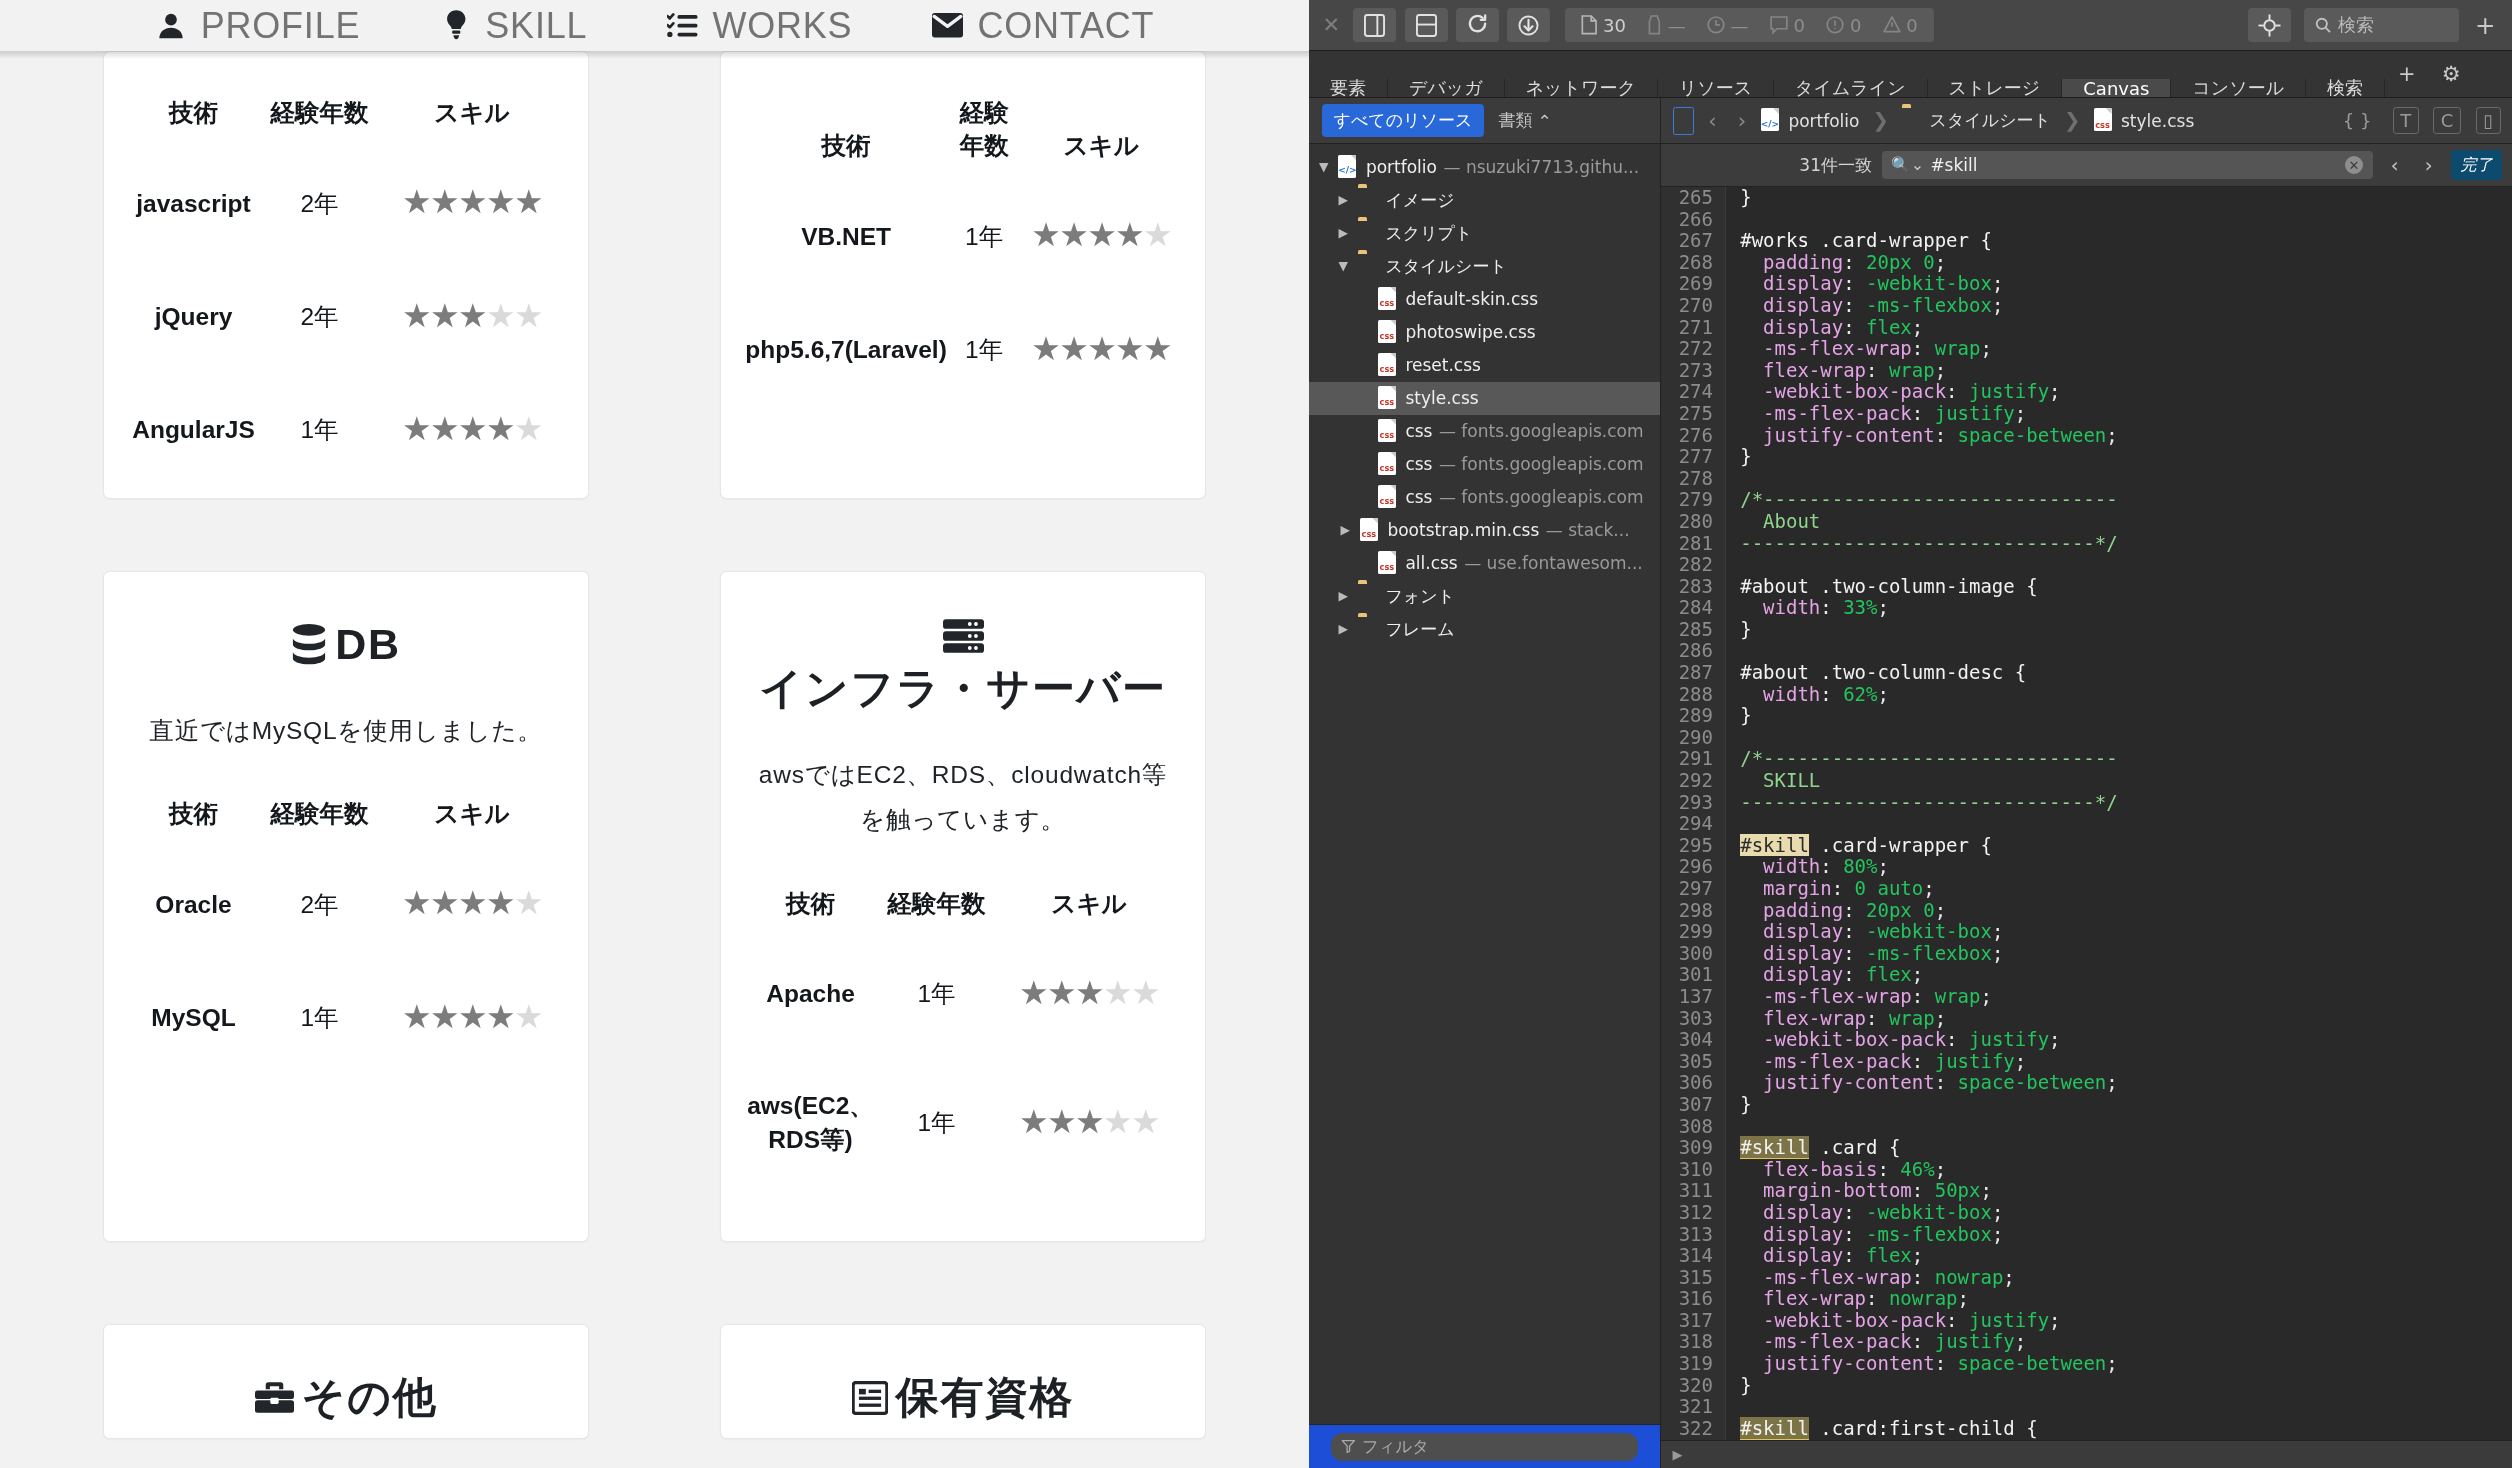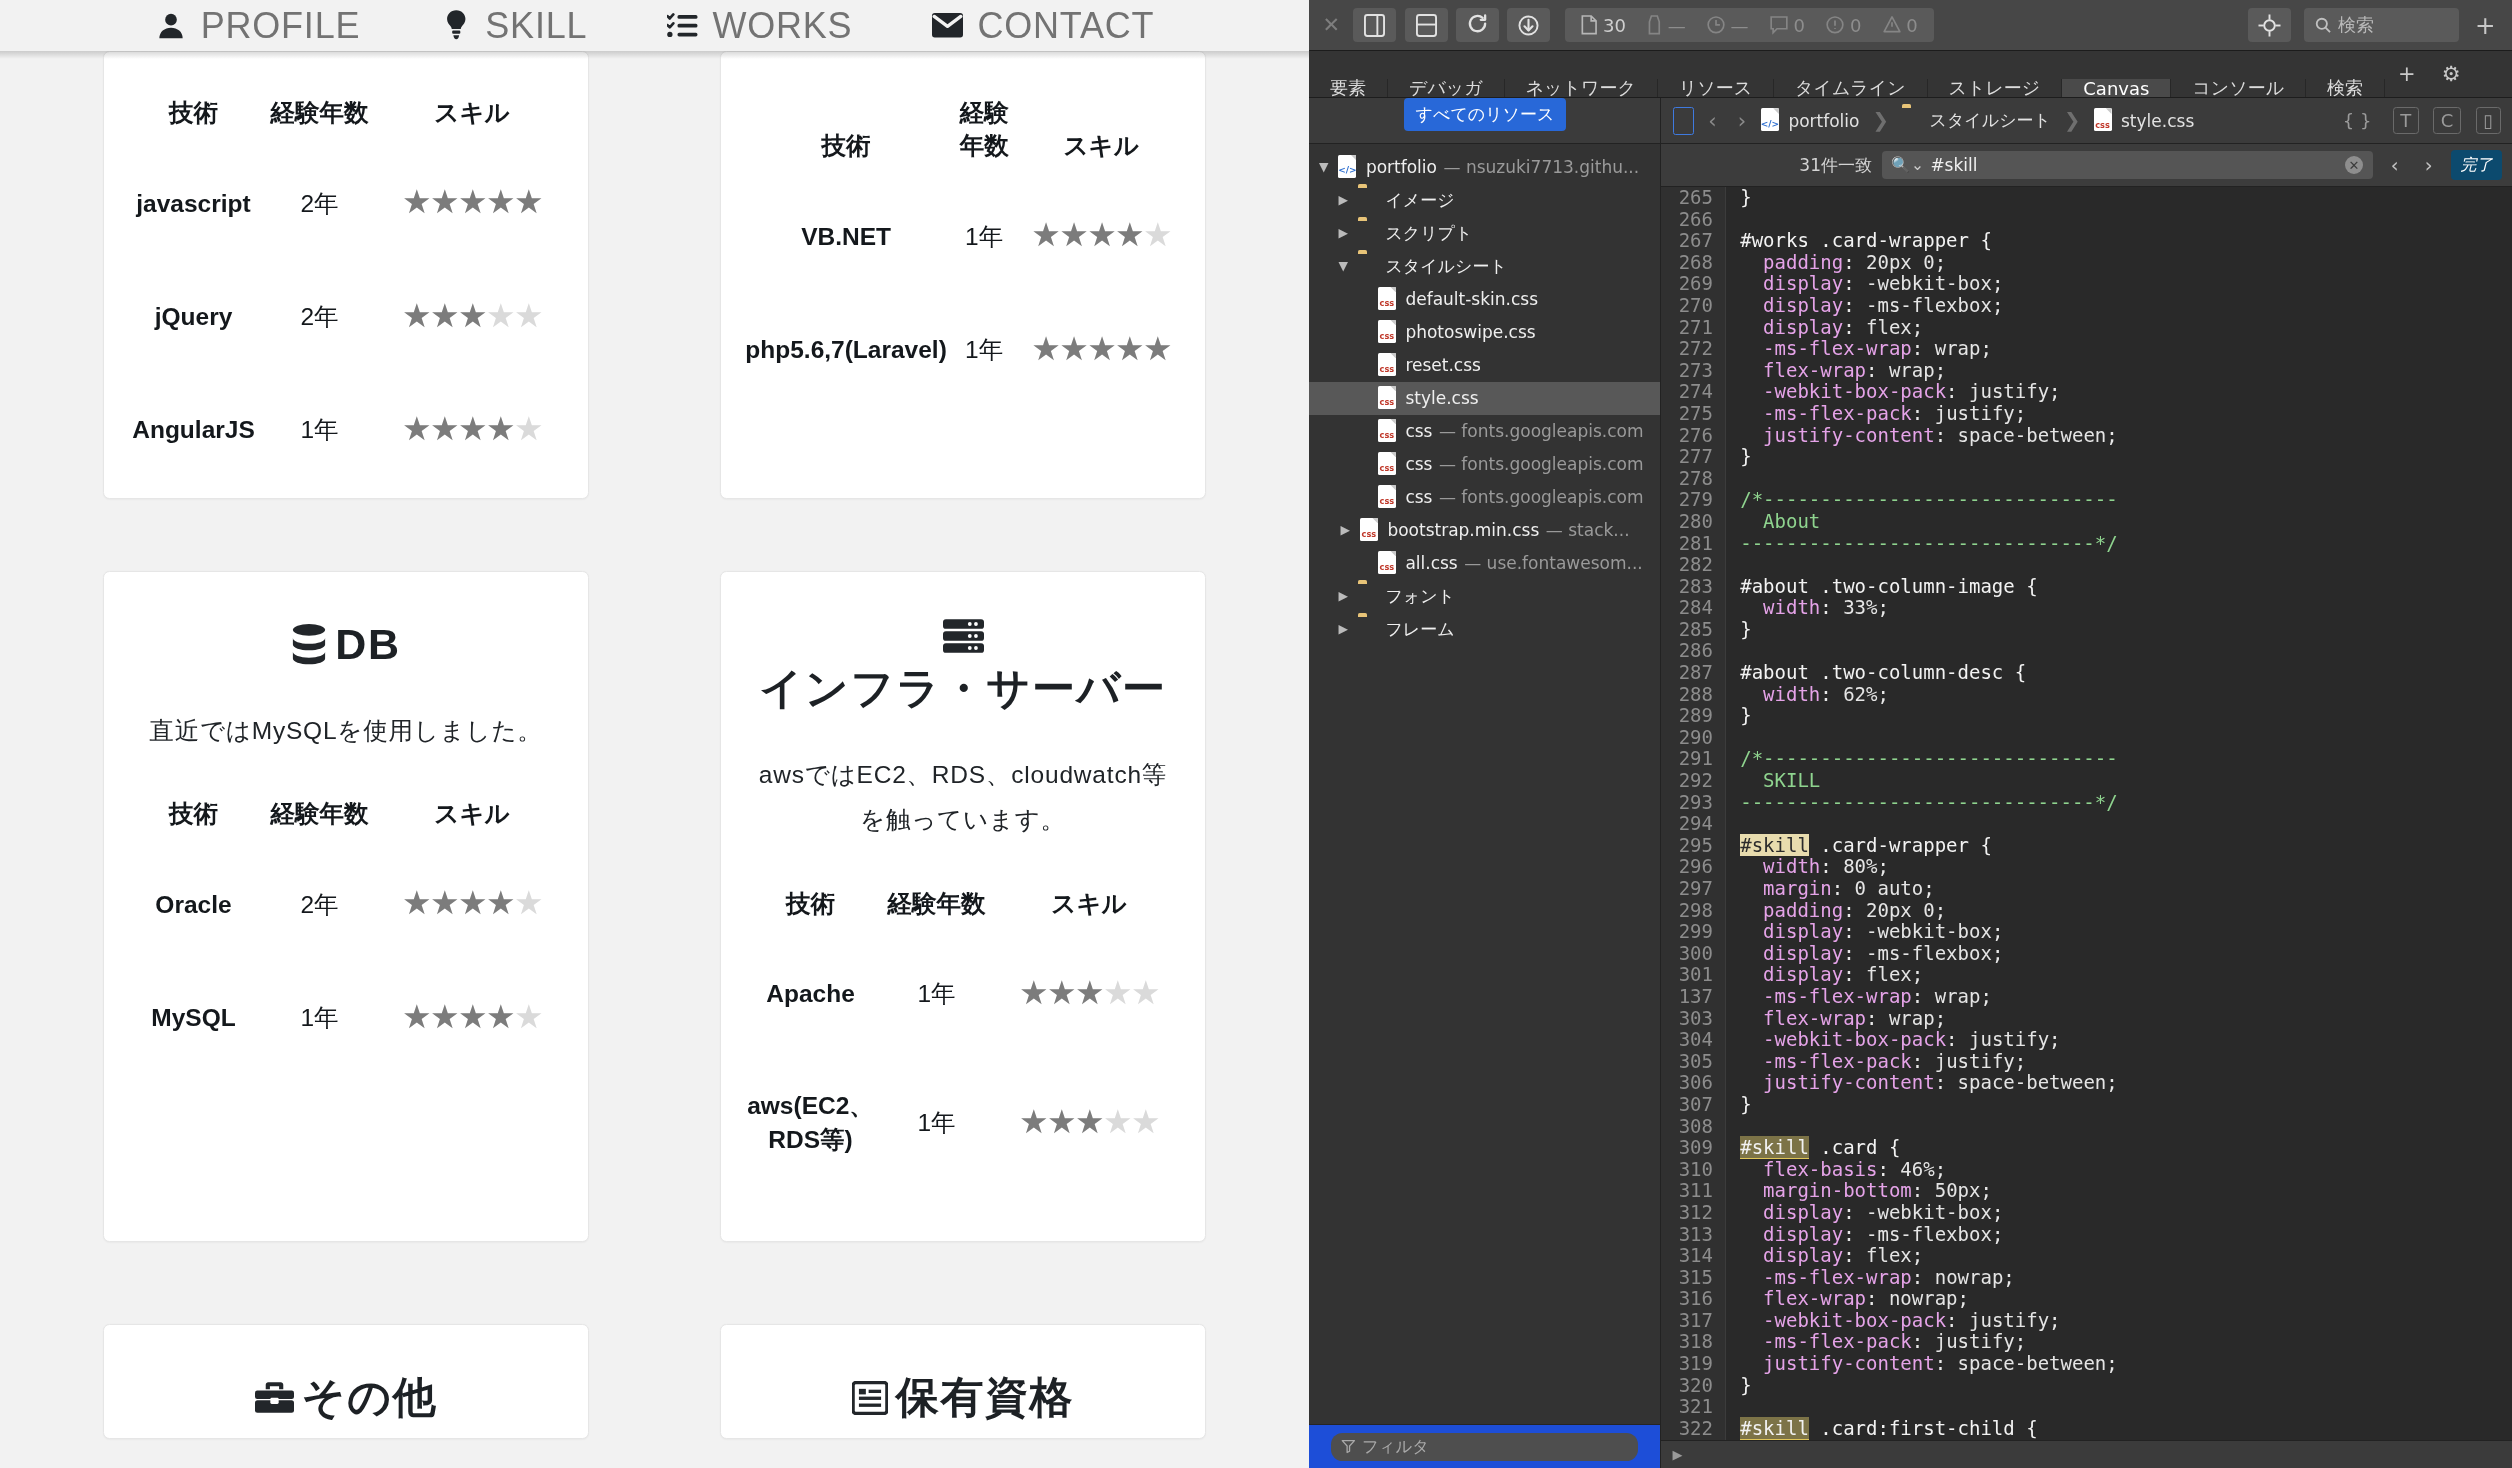--- a/index.html
+++ b/index.html
@@ -224,24 +224,23 @@
     height: 46px;
     background: #3b3b3b;
     display: flex;
     align-items: center;
     flex-shrink: 0;
     border-bottom: 0.8px solid #222;
   }
   #subbar-left {
     width: 352px;
     display: flex; align-items: center; gap: 14.7px;
-    padding-left: 1px;
+    padding-left: 13px;
     height: 100%;
     border-right: 0.8px solid #222;
-    flex-direction: column;
   }
   .pill-blue {
     background: #2868d8;
     color: #ffffff;
     font-size: 17px;
     border-radius: 4.1px;
     padding: 4.9px 11.5px;
     cursor: pointer;
     white-space: nowrap;
   }
@@ -350,21 +349,21 @@
     white-space: nowrap;
   }
   #code-table td.code {
     padding-left: 14.7px;
     color: #e8e8e8;
     white-space: pre;
     vertical-align: top;
   }
   .t-sel  { color: #f3f3f3; }
   .t-prop { color: #e5a3e8; }
-  .t-val  { color: #e5e5e5; }
+  .t-val  { color: #22c55e; }
   .t-com  { color: #8fd48f; }
   .t-hl   { background: #e8dcae; color: #2b2b2b; }
   .t-hl-dim { background: #7c7347; color: #f2f2f2; border-bottom: 1.6px solid #e0c659; }
 
   #code-footer {
     height: 28px; background: #3b3b3b; border-top: 0.8px solid #222;
     display: flex; align-items: center; padding: 0 11.5px; flex-shrink: 0;
   }
   .footer-tri { color: #9a9a9a; font-size: 13px; }
 </style>

